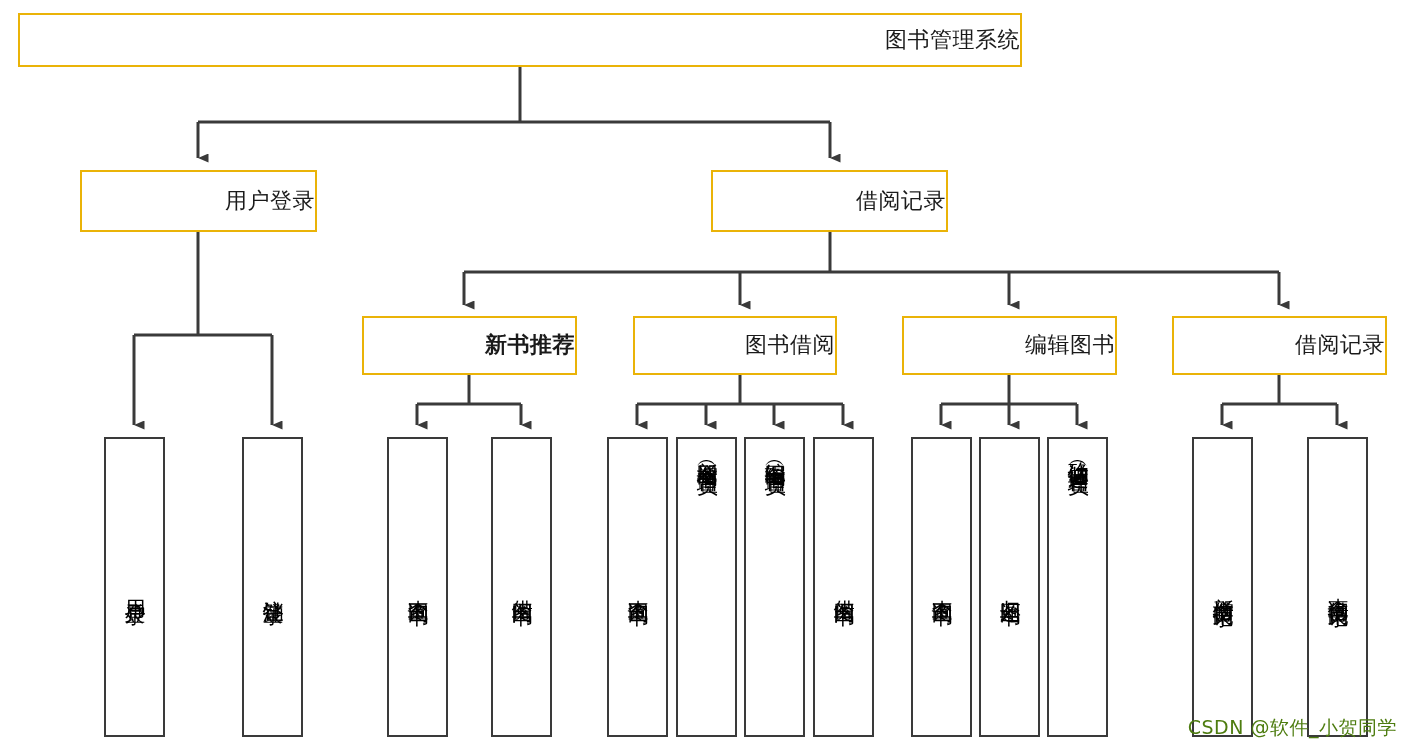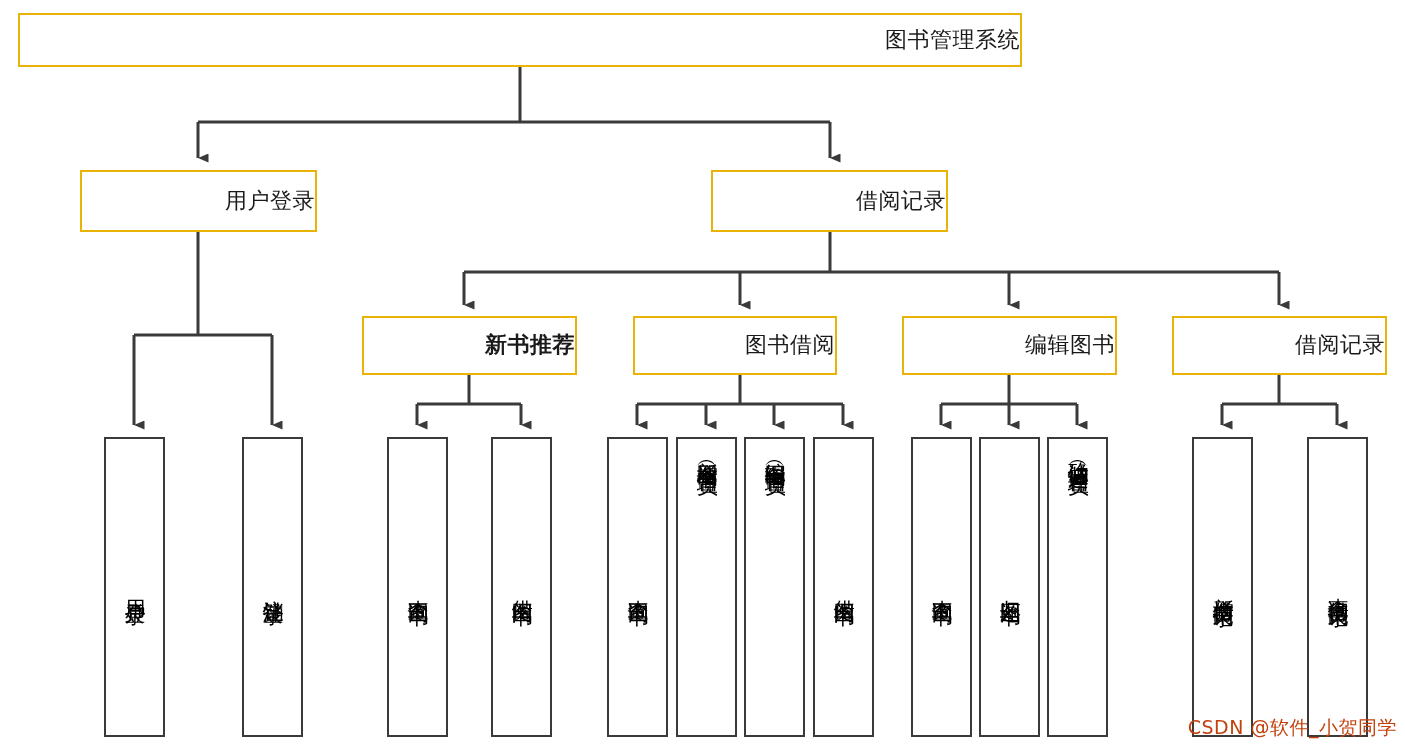--- a/index.html
+++ b/index.html
@@ -62,21 +62,21 @@
   }
   .leaf-box.top-align {
     align-items: flex-start;
     padding-top: 6px;
   }
   .watermark {
     position: absolute;
     right: 8px;
     bottom: 6px;
     font-size: 19px;
-    color: #c2410c;
+    color: #4d7c0f;
     white-space: nowrap;
     letter-spacing: 0.5px;
     pointer-events: none;
   }
 </style>
 </head>
 <body>
 
 <div id="diagram-root">
 

